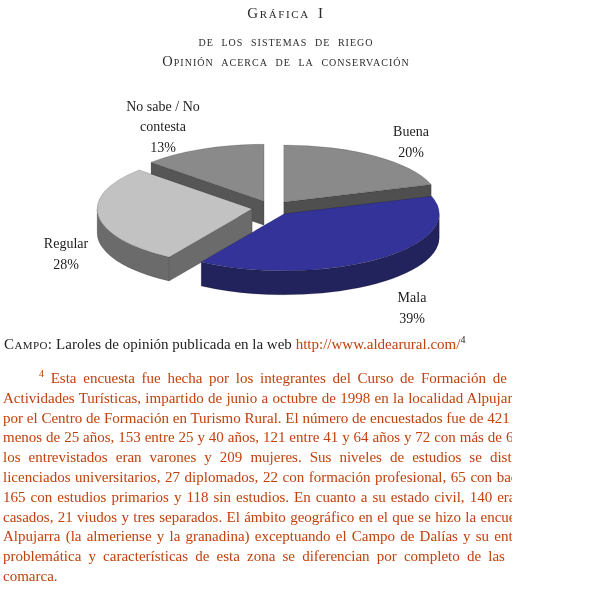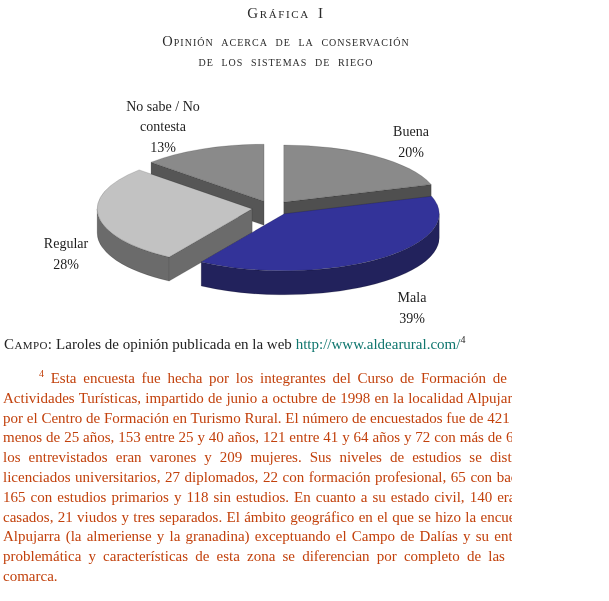--- a/index.html
+++ b/index.html
@@ -28,41 +28,41 @@
   .chart-svg{position:absolute;top:0;left:0;}
   .slice-label{
     font-family:"Liberation Serif", serif;
     font-size:14px;fill:#1d1d1d;
   }
   .source-line{
     position:absolute;top:336px;left:4px;width:600px;
     font-size:15px;color:#232323;white-space:nowrap;
   }
   .source-prefix{font-variant:small-caps;letter-spacing:0.4px;}
-  .source-link{color:#0f766e;text-decoration:none;cursor:pointer;}
+  .source-link{color:#c2410c;text-decoration:none;cursor:pointer;}
   sup{font-size:10px;line-height:0;}
   .footnote{
     position:absolute;top:369px;left:3px;width:603px;
     font-size:15px;line-height:19.8px;
     text-align:justify;
     color:#c2410c;
     margin:0;
     text-indent:36px;
   }
 </style>
 </head>
 <body>
 
 <div class="page">
 
   <div class="fig-title">Gráfica I</div>
 
   <div class="fig-subtitle">
+    <div>de los sistemas de riego</div>
     <div>Opinión acerca de la conservación</div>
-    <div>de los sistemas de riego</div>
   </div>
 
   <svg class="chart-svg" width="609" height="335" viewBox="0 0 609 335" xmlns="http://www.w3.org/2000/svg">
       <path d="M264.0570421873044,201.25006275303394 L151.0669049369855,162.23087771509873 L151.0669049369855,186.23087771509873 L264.0570421873044,225.25006275303394 Z" fill="#565656" stroke="rgba(0,0,0,0.25)" stroke-width="0.6"></path>
       <path d="M264.0570421873044,201.25006275303394 L151.0669049369855,162.23087771509873 A155,57 0 0 1 264.0570421873043,144.25006275303394 Z" fill="#8a8a8a" stroke="rgba(0,0,0,0.25)" stroke-width="0.6"></path>
       <path d="M283.7557050458495,202.04981049298425 L431.16946507159827,184.43584181361226 L431.16946507159827,208.43584181361226 L283.7557050458495,226.04981049298425 Z" fill="#4f4f4f" stroke="rgba(0,0,0,0.25)" stroke-width="0.6"></path>
       <path d="M283.7557050458495,202.04981049298425 L283.7557050458495,145.04981049298425 A155,57 0 0 1 431.16946507159827,184.43584181361226 Z" fill="#8a8a8a" stroke="rgba(0,0,0,0.25)" stroke-width="0.6"></path>
       <path d="M252.15770597371045,208.9218057178278 L169.104552751966,257.04849747144266 L169.104552751966,281.04849747144266 L252.15770597371045,232.9218057178278 Z" fill="#6b6b6b" stroke="rgba(0,0,0,0.25)" stroke-width="0.6"></path>
       <path d="M169.104552751966,257.04849747144266 A155,57 0 0 1 97.15770597371045,208.9218057178278 L97.15770597371045,232.9218057178278 A155,57 0 0 0 169.104552751966,281.04849747144266 Z" fill="#6b6b6b" stroke="rgba(0,0,0,0.25)" stroke-width="0.6"></path>
       <path d="M252.15770597371045,208.9218057178278 L169.104552751966,257.04849747144266 A155,57 0 0 1 139.16756872339158,169.90262067989258 Z" fill="#c2c2c2" stroke="rgba(0,0,0,0.25)" stroke-width="0.6"></path>

